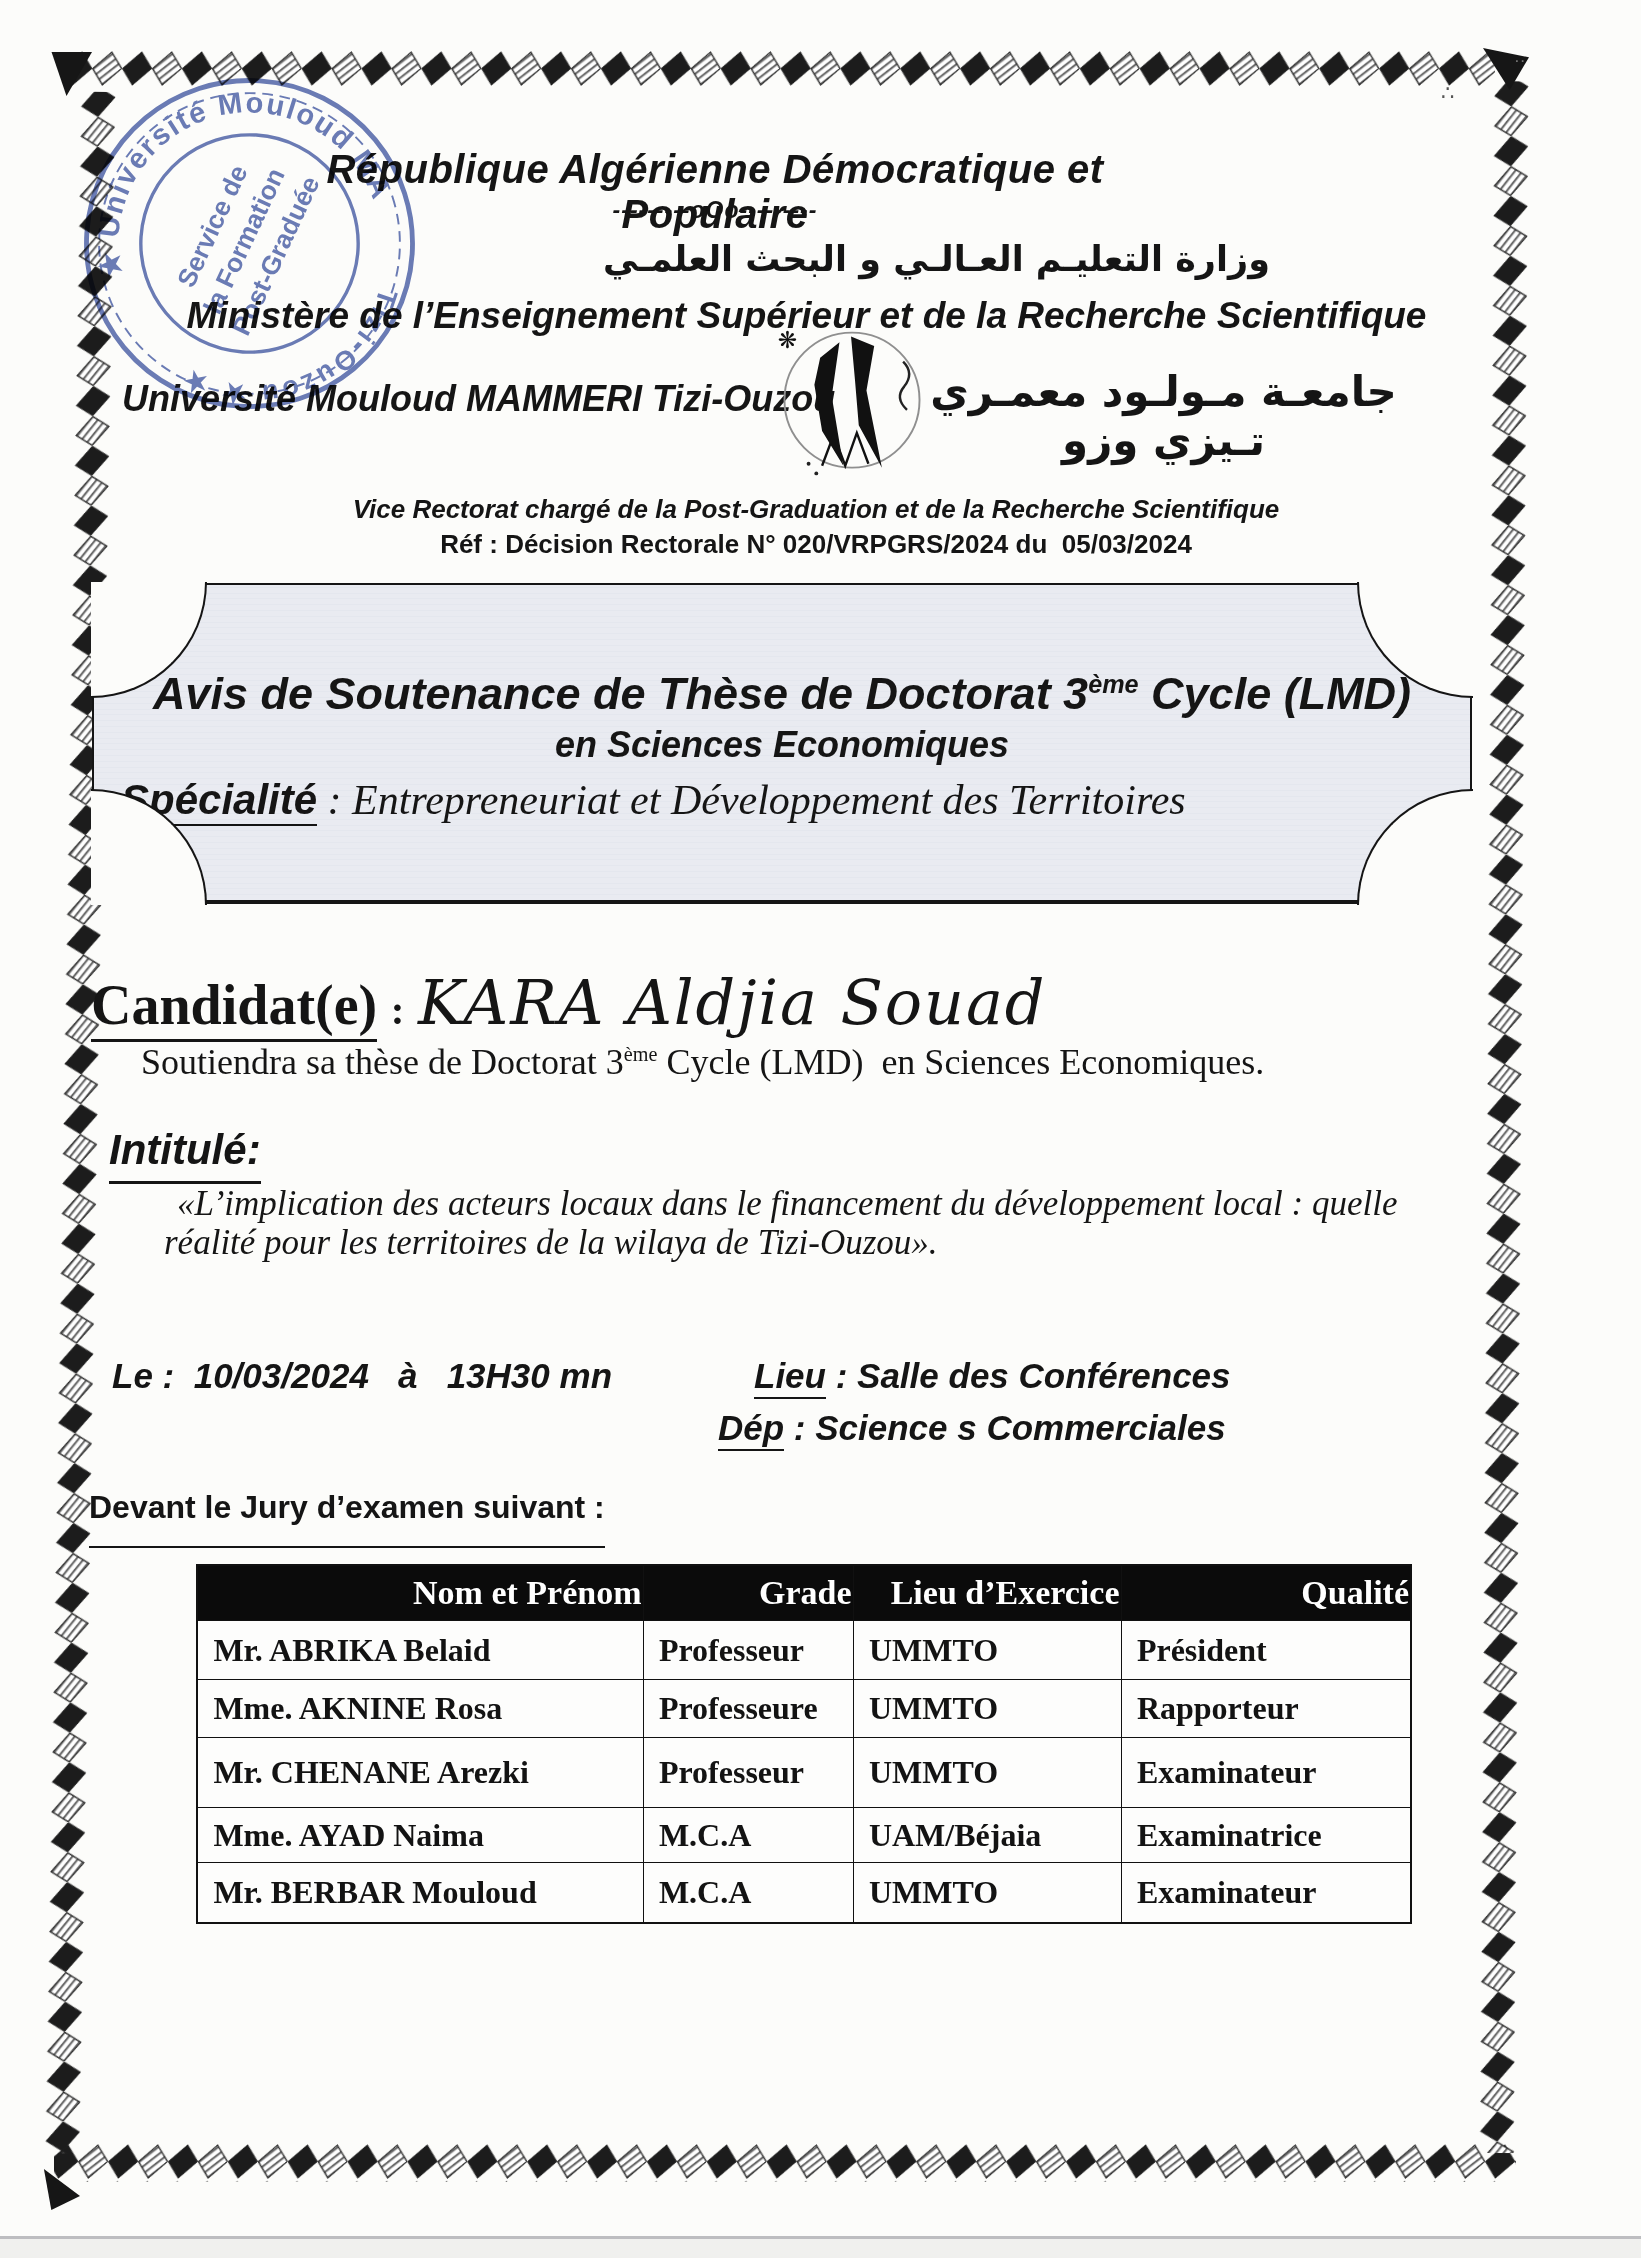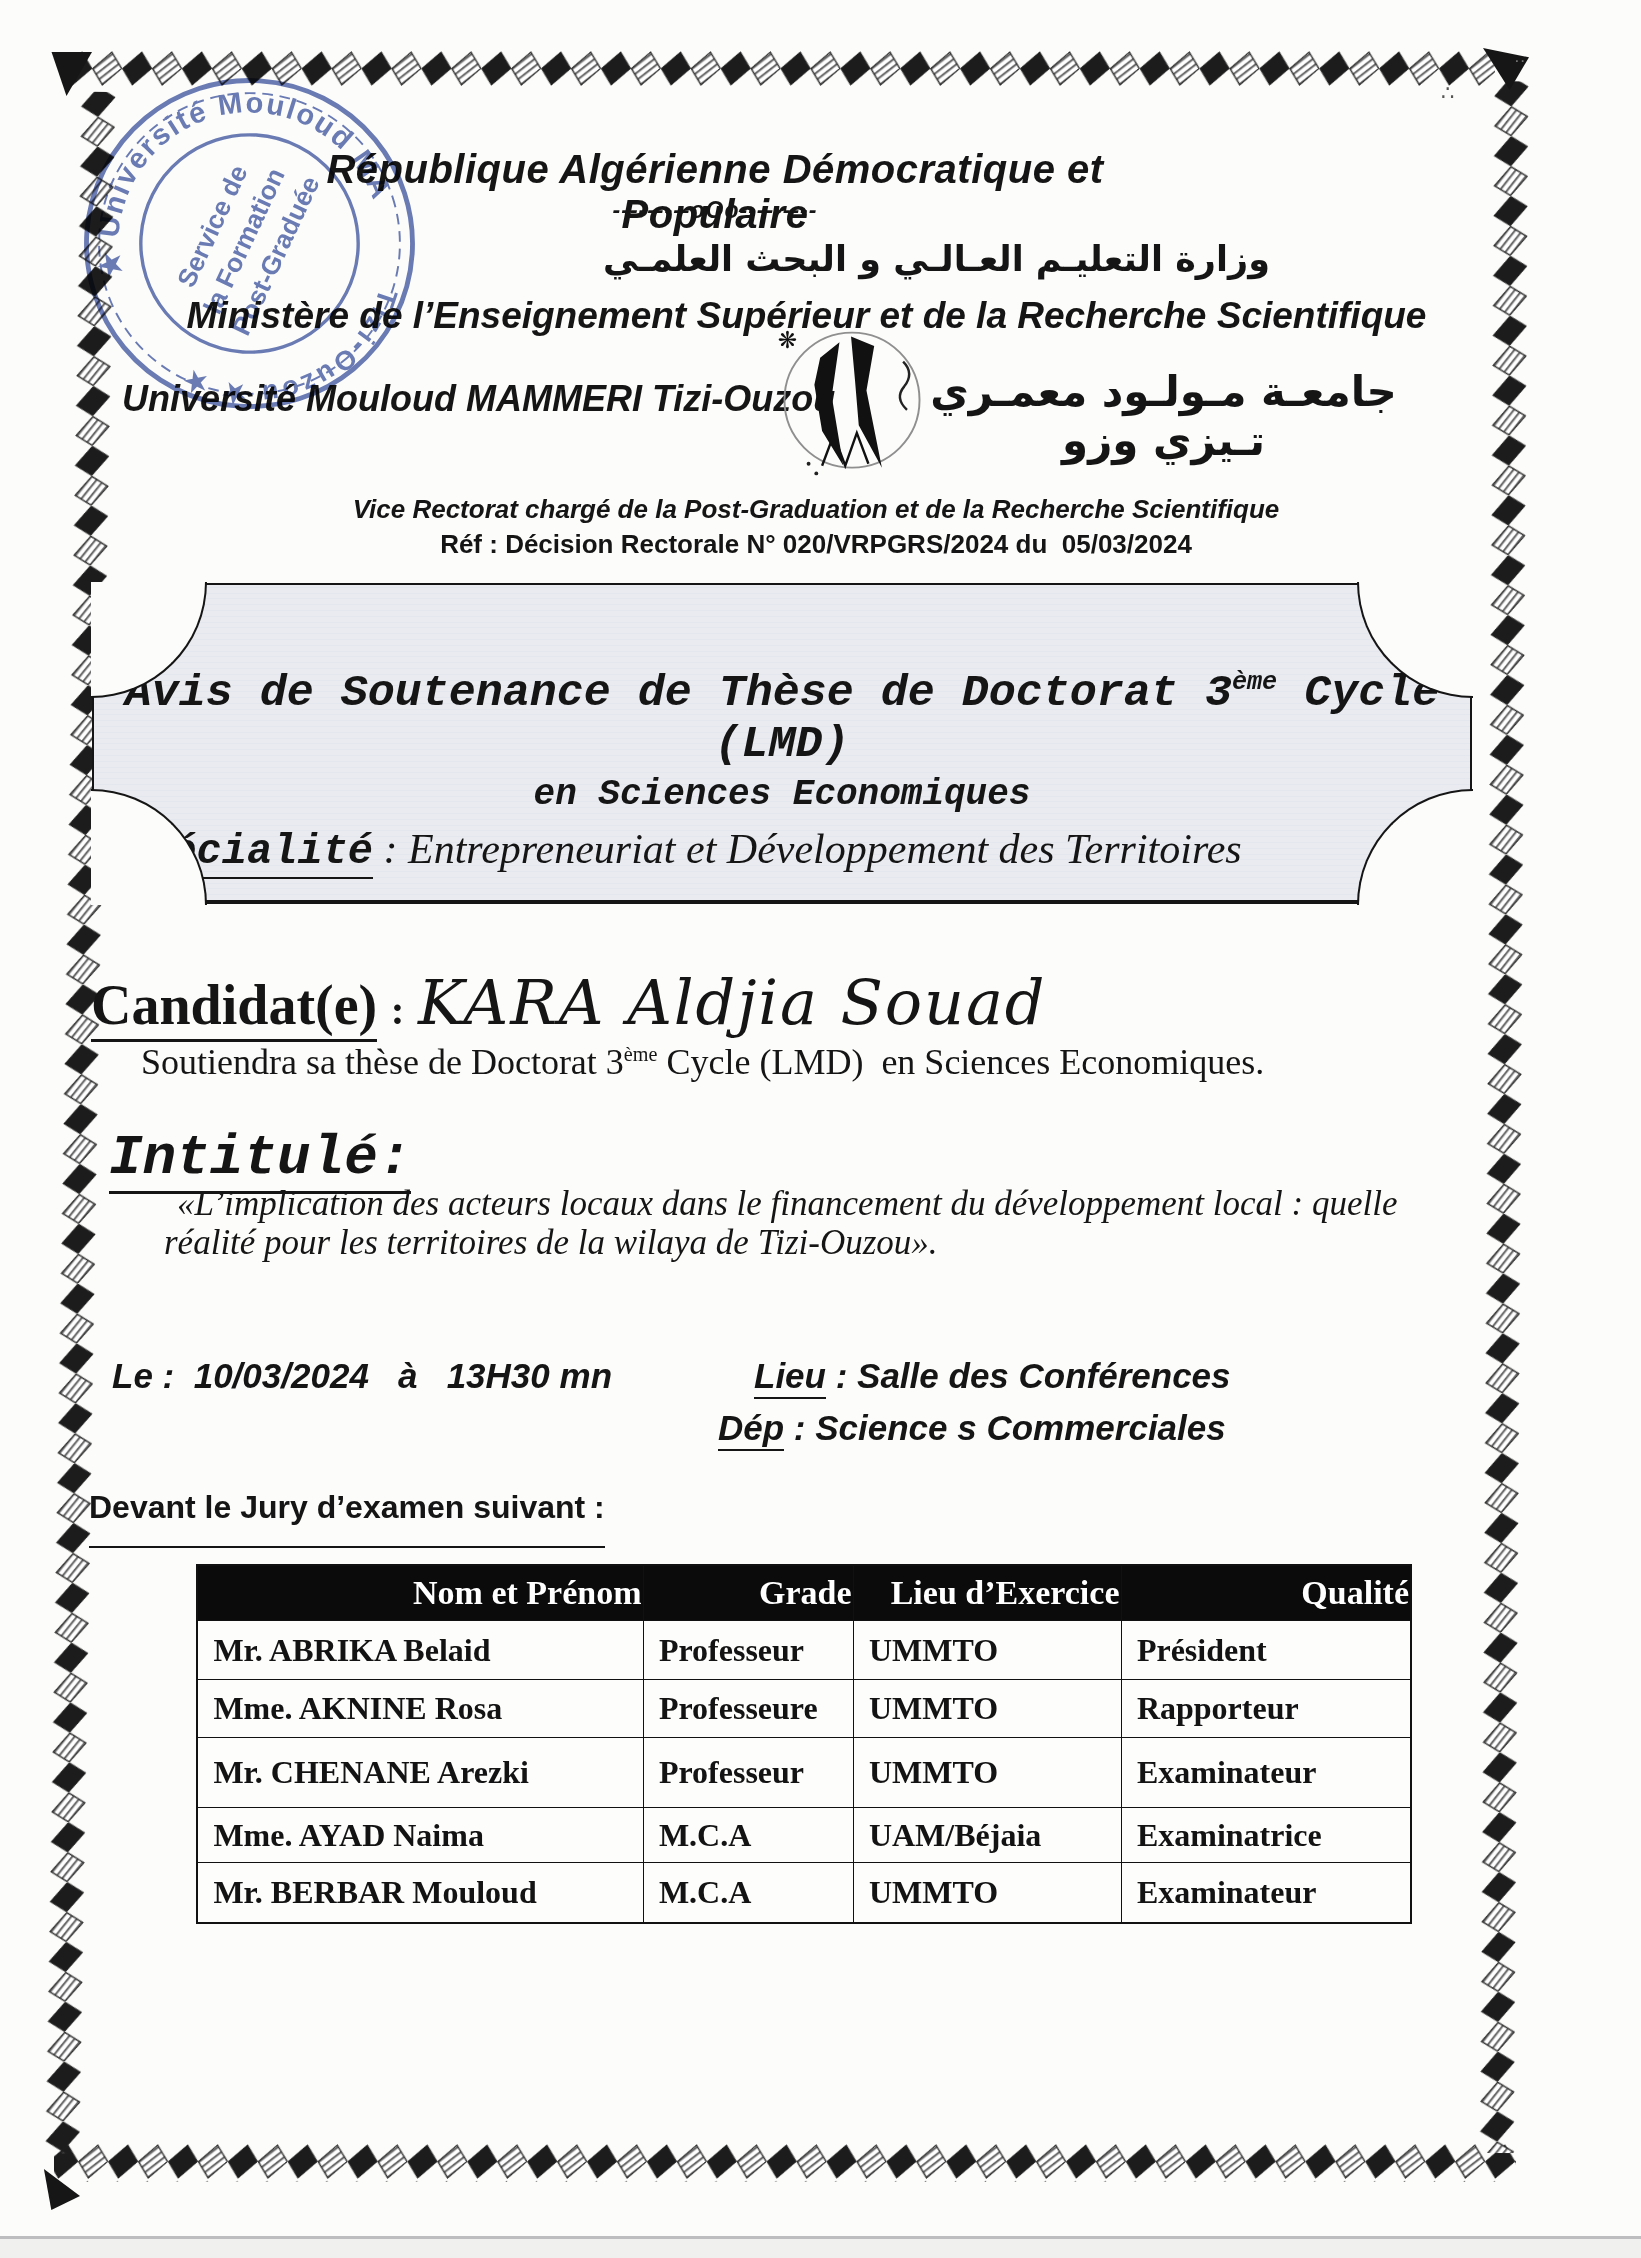--- a/index.html
+++ b/index.html
@@ -5,21 +5,21 @@
   html,body{margin:0;padding:0;background:#e8e8e8;}
   #page{position:relative;width:1641px;height:2258px;background:#fcfcfa;overflow:hidden;
         font-family:"Liberation Sans",sans-serif;color:#151515;}
   .abs{position:absolute;}
   .ctr{text-align:center;}
   .sansBI{font-family:"Liberation Sans",sans-serif;font-weight:bold;font-style:italic;}
   .sansB{font-family:"Liberation Sans",sans-serif;font-weight:bold;}
   .serif{font-family:"Liberation Serif",serif;margin-left:8px;}
   .serifB{font-family:"Liberation Serif",serif;font-weight:bold;}
   .serifI{font-family:"Liberation Serif",serif;font-style:italic;}
-  .serifBI{font-family:Liberation Mono, monospace;font-weight:bold;font-style:italic;}
+  .serifBI{font-family:Liberation Sans, sans-serif;font-weight:bold;font-style:italic;}
   .arab{font-family:"DejaVu Sans",sans-serif;font-weight:bold;}
   .script{font-family:"DejaVu Serif",serif;font-style:italic;}
   .pre{white-space:pre;}
   sup{font-size:56%;vertical-align:super;line-height:0;}
   .chain{position:absolute;}
   .fold{position:absolute;background:#161616;}
   
   #plaque{position:absolute;left:92px;top:583px;width:1380px;height:321px;
           background:repeating-linear-gradient(0deg,#e9ebf1 0px,#e9ebf1 4.8px,#e4e7ee 4.8px,#e4e7ee 5.8px);
           border:2.9px solid #151515;border-bottom-width:4.8px;box-sizing:border-box;}
@@ -129,21 +129,21 @@
     </div>
   </div>
 
   <div class="abs" style="left:91px;top:966px;display:flex;align-items:baseline;gap:13.5px">
     <span class="serifB u4" style="font-size:56px">Candidat(e)</span>
     <span class="serifB" style="font-size:41px">:</span>
     <span class="script" style="font-size:62px;letter-spacing:1.9px">KARA Aldjia Souad</span>
   </div>
   <div class="abs serif" style="left:133px;top:1041px;font-size:36px"><span>Soutiendra sa thèse de Doctorat 3</span><sup>ème</sup><span class="pre"> Cycle (LMD)  en Sciences Economiques.</span></div>
 
-  <div class="abs serifBI u4" style="left:109px;top:1126px;font-size:56px;padding-bottom:1px">Intitulé:</div>
+  <div class="abs serifBI u4" style="left:109px;top:1126px;font-size:42px;padding-bottom:7px">Intitulé:</div>
   <div class="abs serifI" style="left:177px;top:1184px;font-size:35px">«L’implication des acteurs locaux dans le financement du développement local : quelle</div>
   <div class="abs serifI" style="left:164px;top:1223px;font-size:35px">réalité pour les territoires de la wilaya de Tizi-Ouzou».</div>
 
   <div class="abs sansBI pre" style="left:112px;top:1356px;font-size:35px">Le :  10/03/2024   à   13H30 mn</div>
   <div class="abs sansBI" style="left:754px;top:1356px;font-size:35px">
     <span class="u3">Lieu</span><span> : Salle des Conférences</span>
   </div>
   <div class="abs sansBI" style="left:718px;top:1408px;font-size:35px">
     <span class="u3">Dép</span><span> : Science s Commerciales</span>
   </div>

